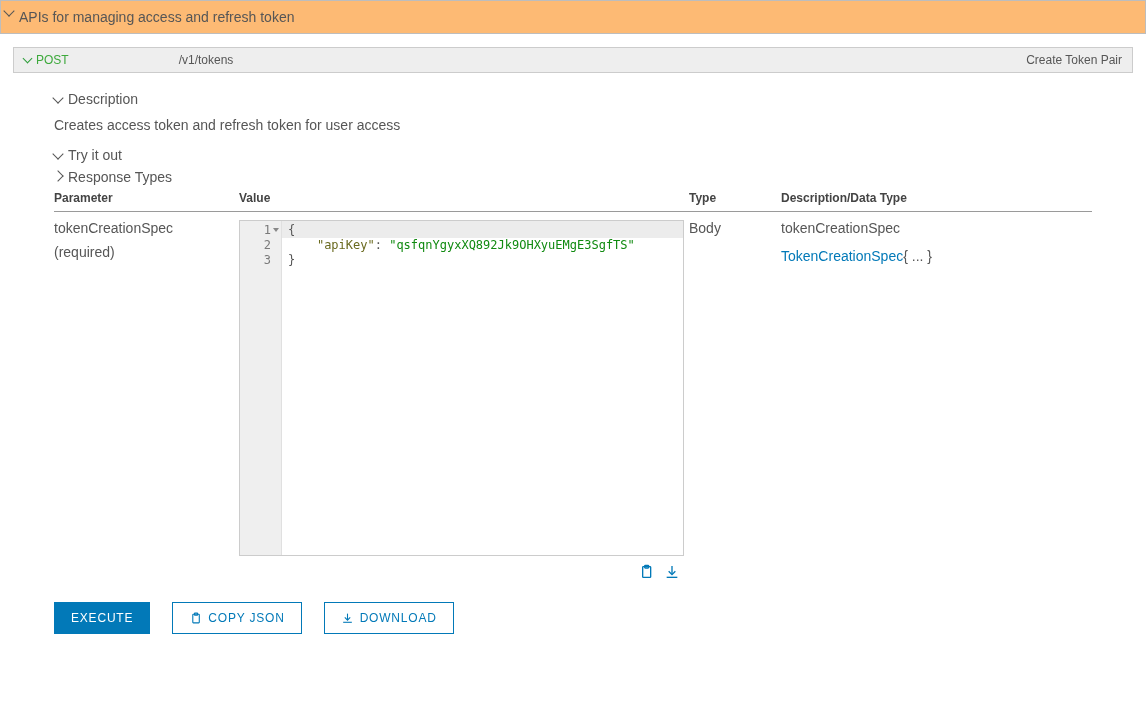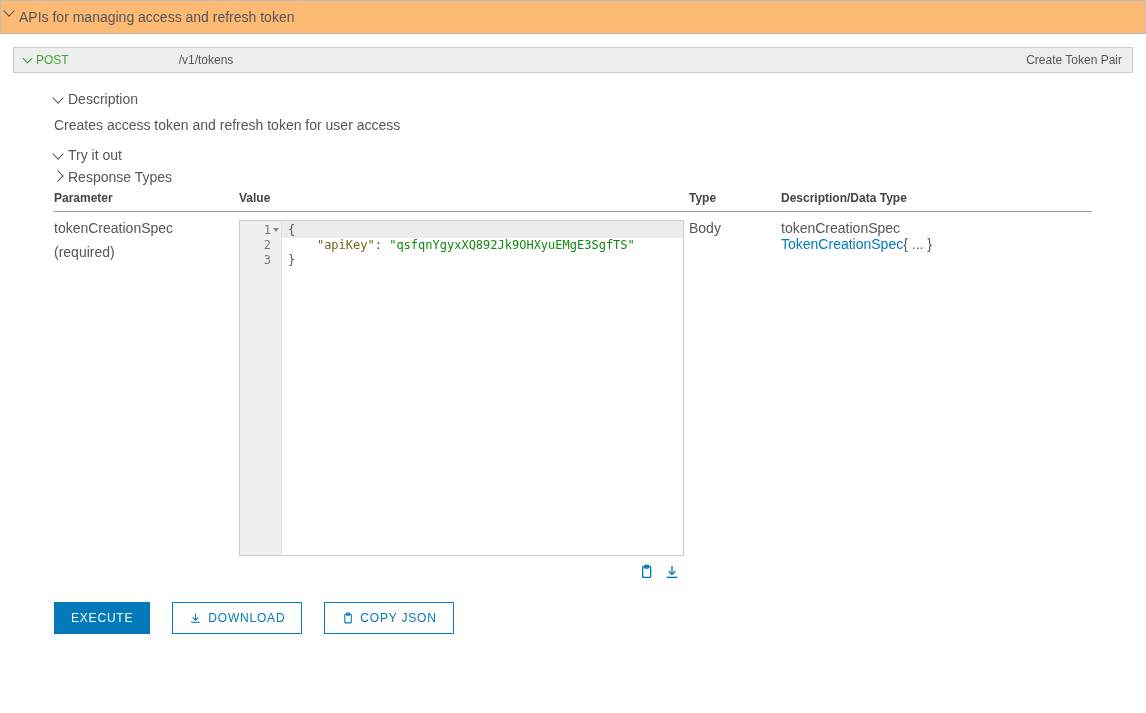--- a/index.html
+++ b/index.html
@@ -253,42 +253,42 @@
             <svg class="icon-btn" viewBox="0 0 24 24" fill="none" stroke="currentColor" stroke-width="2">
               <path d="M12 3v12"></path>
               <path d="M7 11l5 5 5-5"></path>
               <path d="M4 20h16"></path>
             </svg>
           </div>
         </td>
         <td class="col-type">Body</td>
         <td class="col-desc">
           <div>tokenCreationSpec</div>
-          <div style="margin-top:0;">
+          <div style="margin-top:12px;">
             <span class="link-type">TokenCreationSpec</span><span class="link-suffix">{ ... }</span>
           </div>
         </td>
       </tr>
     </tbody>
   </table>
 
   <div class="btn-row">
     <button class="btn primary">
       <span>EXECUTE</span>
+    </button>
+    <button class="btn">
+      <svg class="btn-icon" viewBox="0 0 24 24" fill="none" stroke="currentColor" stroke-width="2">
+        <rect x="7" y="4" width="12" height="16" rx="1"></rect>
+        <rect x="10" y="2" width="6" height="4" rx="1"></rect>
+      </svg>
+      <span>COPY JSON</span>
     </button>
     <button class="btn">
       <svg class="btn-icon" viewBox="0 0 24 24" fill="none" stroke="currentColor" stroke-width="2">
         <path d="M12 3v11"></path>
         <path d="M7 10l5 5 5-5"></path>
         <path d="M4 19h16"></path>
       </svg>
       <span>DOWNLOAD</span>
     </button>
-    <button class="btn">
-      <svg class="btn-icon" viewBox="0 0 24 24" fill="none" stroke="currentColor" stroke-width="2">
-        <rect x="7" y="4" width="12" height="16" rx="1"></rect>
-        <rect x="10" y="2" width="6" height="4" rx="1"></rect>
-      </svg>
-      <span>COPY JSON</span>
-    </button>
   </div>
 
 </div>
 
 </body></html>

